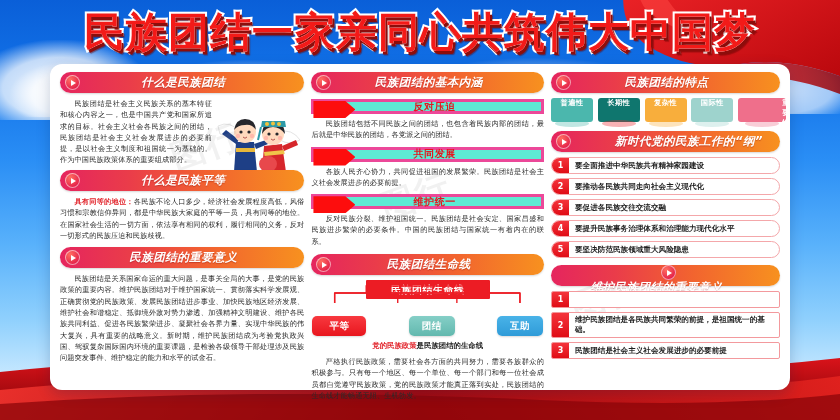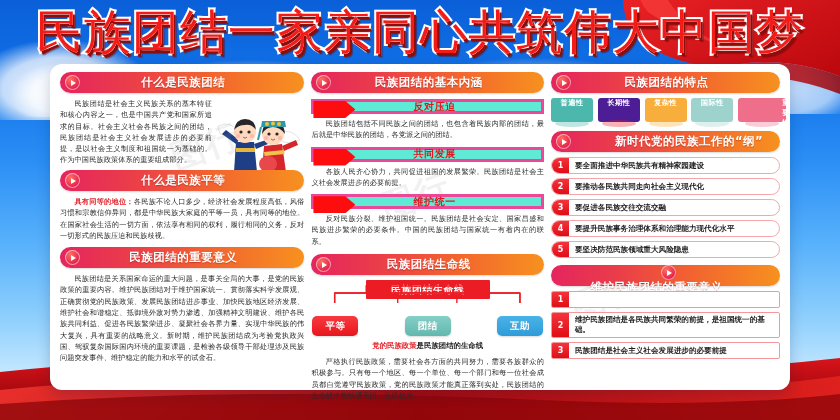--- a/index.html
+++ b/index.html
@@ -42,23 +42,23 @@
   }
 
   
   .title-wrap {
     position: absolute; top: 6px; left: 0; width: 840px;
     text-align: center;
     z-index: 6;
   }
   .title {
     display: inline-block;
-    font-size: 47px;
+    font-size: 41px;
     line-height: 52px;
-    font-weight: 400;
+    font-weight: 700;
     letter-spacing: 1px;
     color: #f31a18;
     -webkit-text-stroke: 4px #ffffff;
     paint-order: stroke fill;
     text-shadow:
        0 0 0 #fff,
        2px 3px 0 #8d0d0b,
        3px 4px 1px rgba(100,0,0,.45);
     font-family: "DejaVu Sans", "Liberation Sans", sans-serif;
   }
@@ -94,20 +94,21 @@
   
   .pill {
     position: relative;
     height: 21px;
     border-radius: 11px;
     background: linear-gradient(90deg, #e5255e 0%, #ea3c4a 28%, #f2642f 62%, #f7911f 100%);
     display: flex; align-items: center;
     margin-bottom: 5px;
     box-shadow: 0 1px 2px rgba(0,0,0,.16);
     z-index: 2;
+    font-style: italic;
   }
   .pill .dot {
     width: 15px; height: 15px; border-radius: 50%;
     background: radial-gradient(circle at 35% 30%, #ff6f61 0%, #e31b48 75%);
     margin-left: 5px;
     display: flex; align-items: center; justify-content: center;
     flex: none;
     box-shadow: inset 0 0 0 1px rgba(255,255,255,.55);
   }
   .pill .dot i {
@@ -184,21 +185,21 @@
     display: flex; justify-content: space-between;
     margin-top: 17px; padding: 0 1px;
   }
   .dg-box {
     height: 20px; border-radius: 5px;
     display: flex; align-items: center; justify-content: center;
     color: #fff; font-size: 9.5px; font-weight: 800;
     letter-spacing: .4px; white-space: nowrap;
     box-shadow: 0 1px 2px rgba(0,0,0,.15);
   }
-  .dg-b0 { width: 46px; background: linear-gradient(180deg,#f8393f,#e8161e); }
+  .dg-b0 { width: 54px; background: linear-gradient(180deg,#f8393f,#e8161e); }
   .dg-b1 { width: 46px; background: linear-gradient(180deg,#85cfc7,#62b8ae); }
   .dg-b2 { width: 46px; background: linear-gradient(180deg,#49b3e8,#2f9bd8); }
   .dg-b3 { width: 76px; background: linear-gradient(180deg,#fcb44a,#f59b22); }
 
   .dg-caption {
     text-align: center; font-size: 7.4px; margin-top: 5px; color: #222; font-weight: 700;
   }
   .dg-caption .red { color: #e2252c; }
 
   
@@ -209,21 +210,21 @@
     display: flex; align-items: flex-start; justify-content: center;
     color: #fff; font-size: 7.3px; font-weight: 800; letter-spacing: .3px;
     position: relative;
   }
   .tag::after {
     content: ""; position: absolute; left: 50%; transform: translateX(-50%);
     bottom: -5px; width: 34px; height: 7px; border-radius: 50%;
     background: currentColor; opacity: .35;
   }
   .tg0 { background: #4bb7ad; color: #4bb7ad; }
-  .tg1 { background: #4c1d95; color: #ec1f27; }
+  .tg1 { background: #0f766e; color: #ec1f27; }
   .tg2 { background: #f8ae3c; color: #f8ae3c; }
   .tg3 { background: #9ed3cd; color: #9ed3cd; }
   .tg4 { background: #ef6f8b; color: #ef6f8b; padding-left: 48px; }
   .tag span { color: #fff; }
 
   
   .nlist { margin-top: 3px; position: relative; z-index: 2; }
   .nrow {
     display: flex; align-items: stretch;
     border: 1px solid #f4a7aa;

